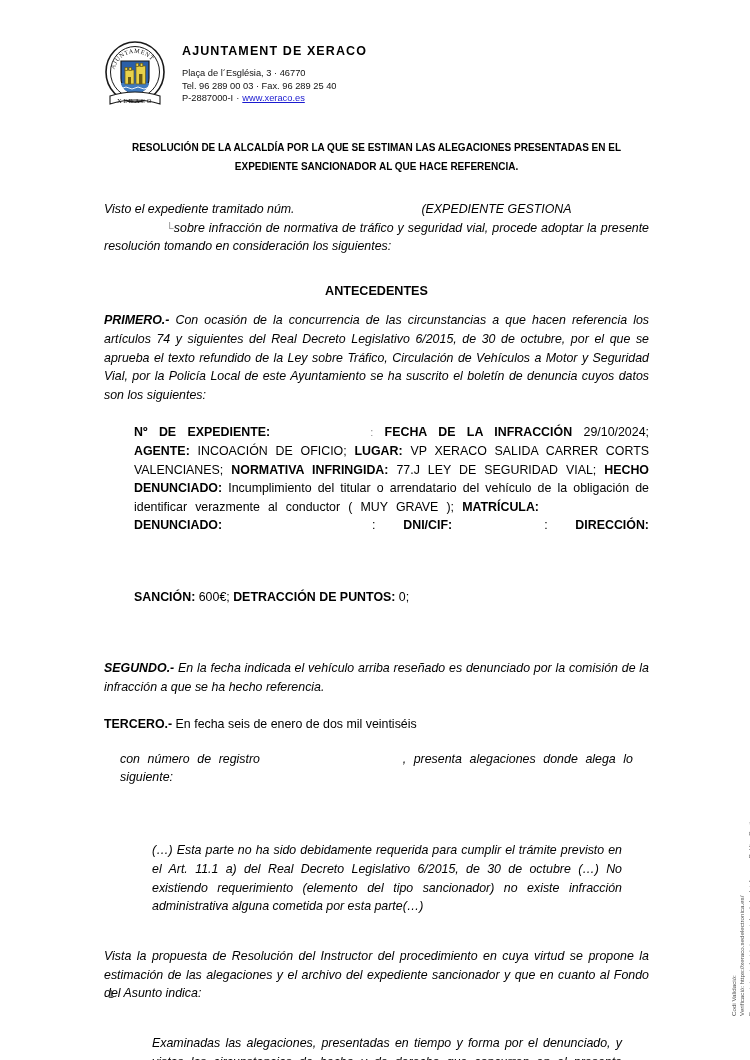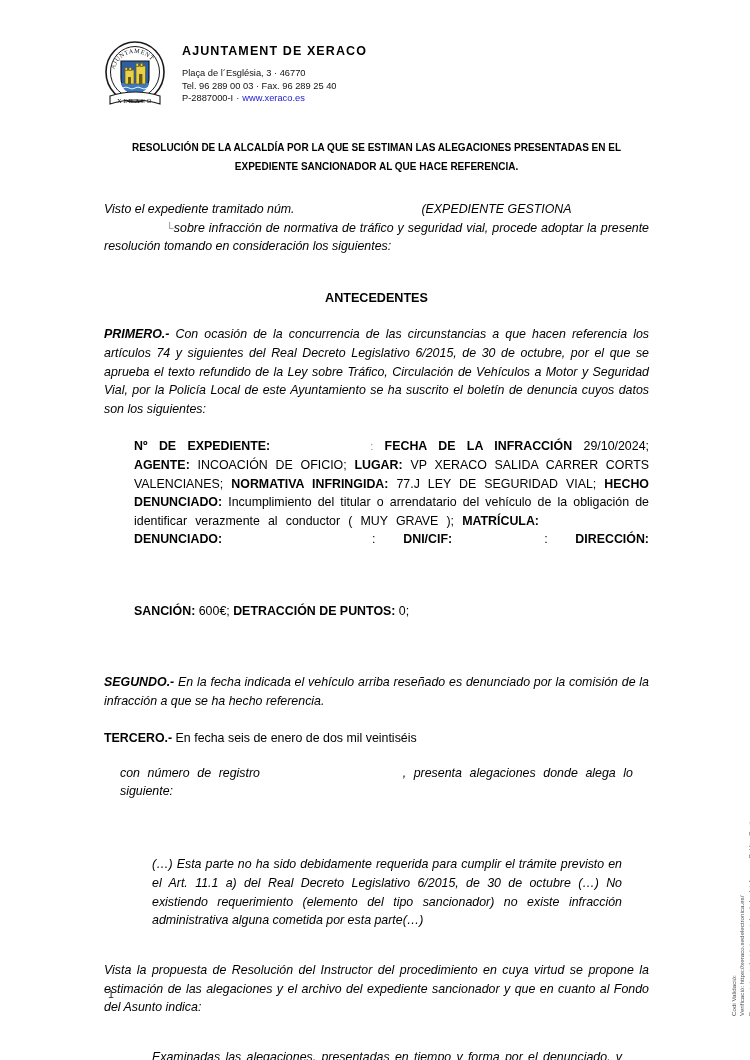--- a/index.html
+++ b/index.html
@@ -46,20 +46,21 @@
     white-space: nowrap;
   }
   .org-line {
     font-size: 9.3px;
     line-height: 12.6px;
     color: #111;
     white-space: nowrap;
   }
   .org-link {
     color: #1a1ad0;
+    text-decoration: underline;
   }
   .dotsep { padding: 0 3px; }
 
   
   .doc-title {
     position: absolute;
     left: 104px;
     top: 138px;
     width: 545px;
     text-align: center;
@@ -80,21 +81,21 @@
   p.just {
     margin: 0 0 0 0;
     text-align: justify;
     text-justify: inter-word;
     font-style: italic;
   }
   .sec-head {
     text-align: center;
     font-weight: bold;
     font-size: 12.6px;
-    margin: 7px;
+    margin: 0;
   }
   .gap-sm { height: 11px; }
   .gap-md { height: 19px; }
   .gap-lg { height: 26px; }
   .gap-xl { height: 34px; }
   b, .b { font-weight: bold; }
 
   
   .redact {
     display: inline-block;

